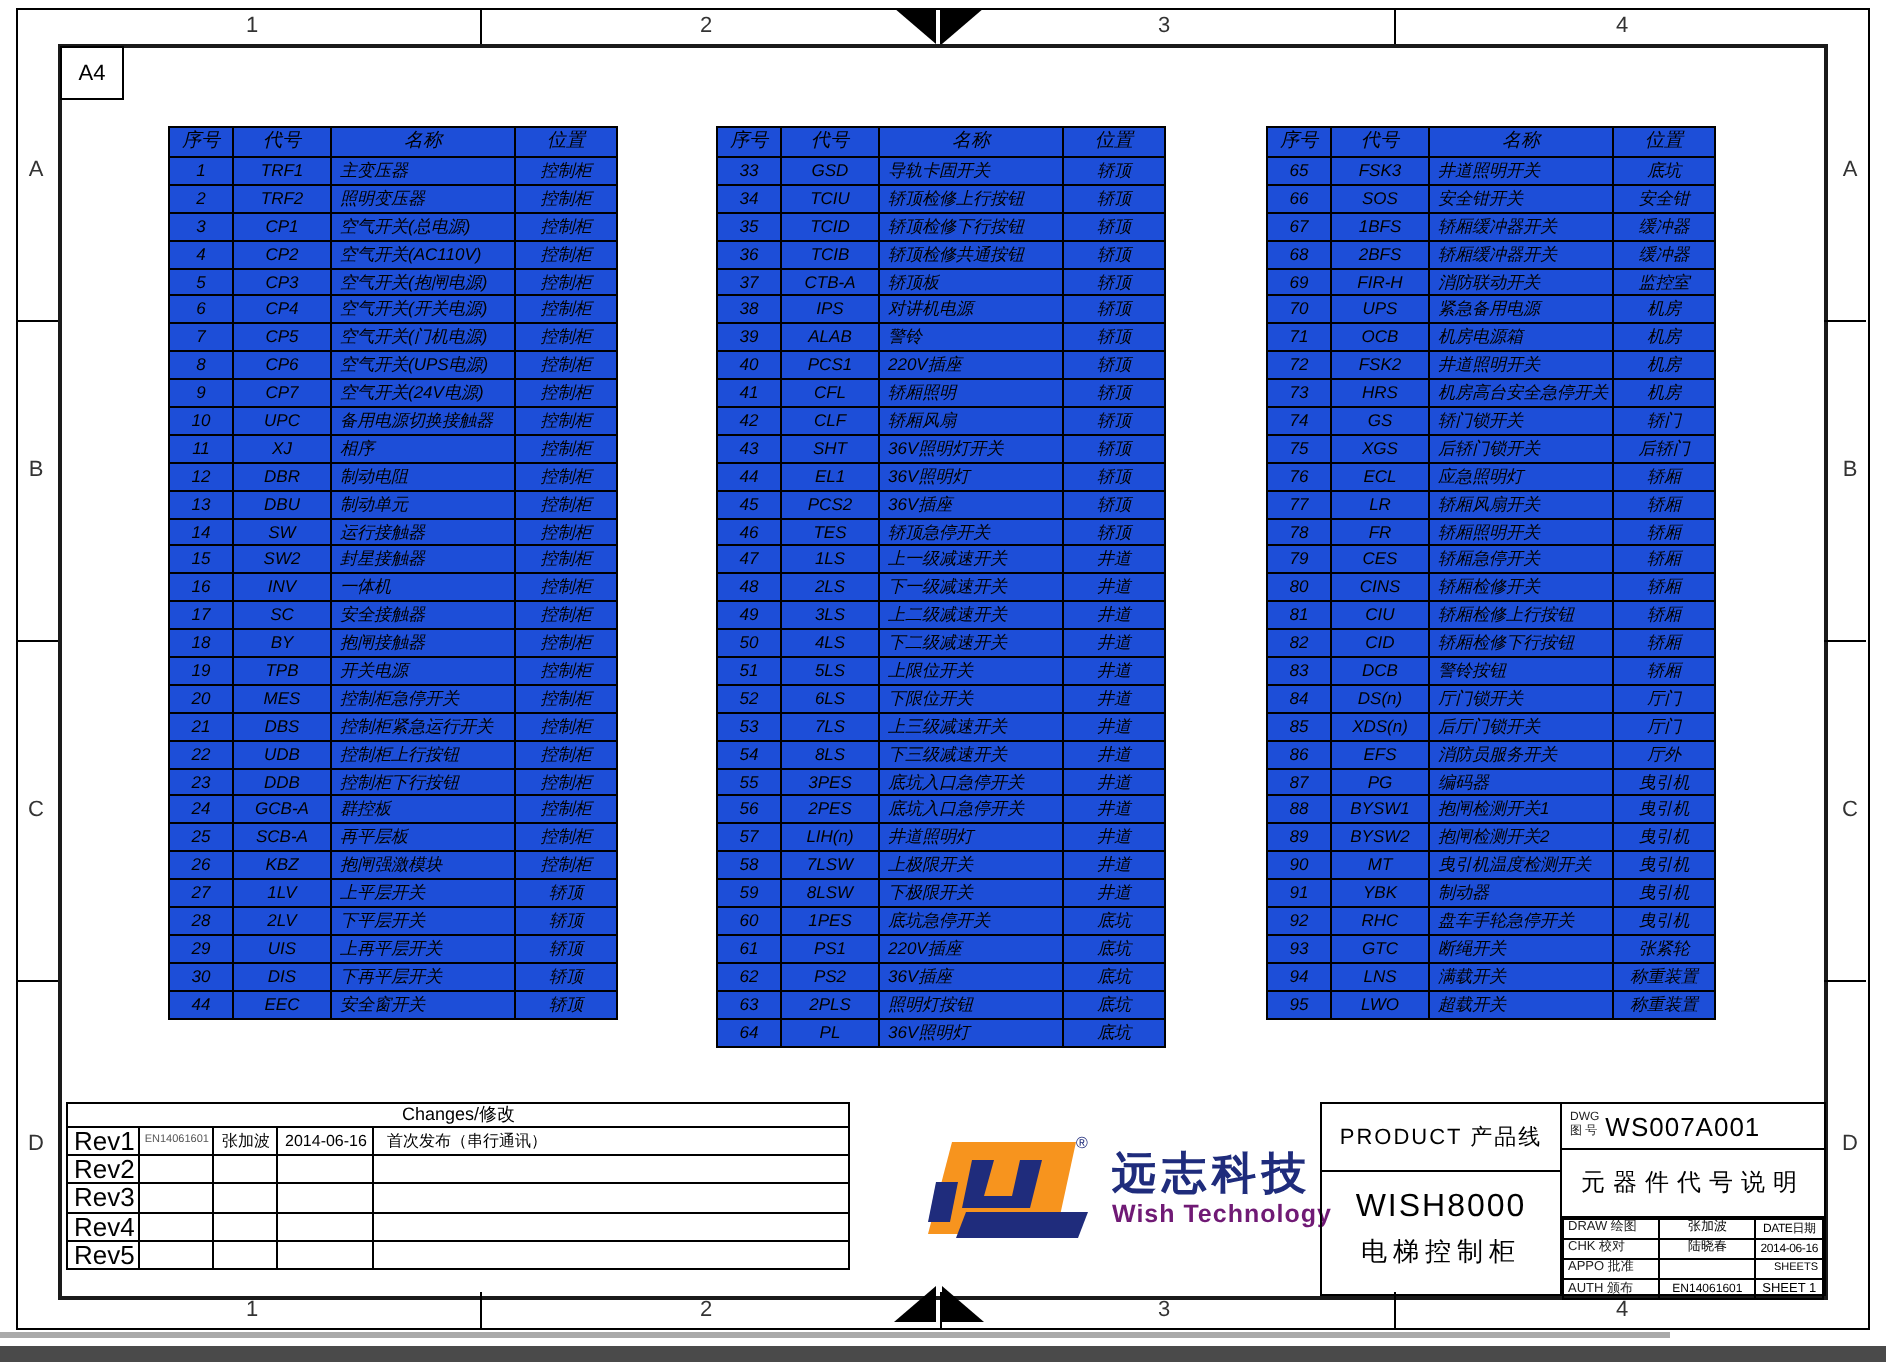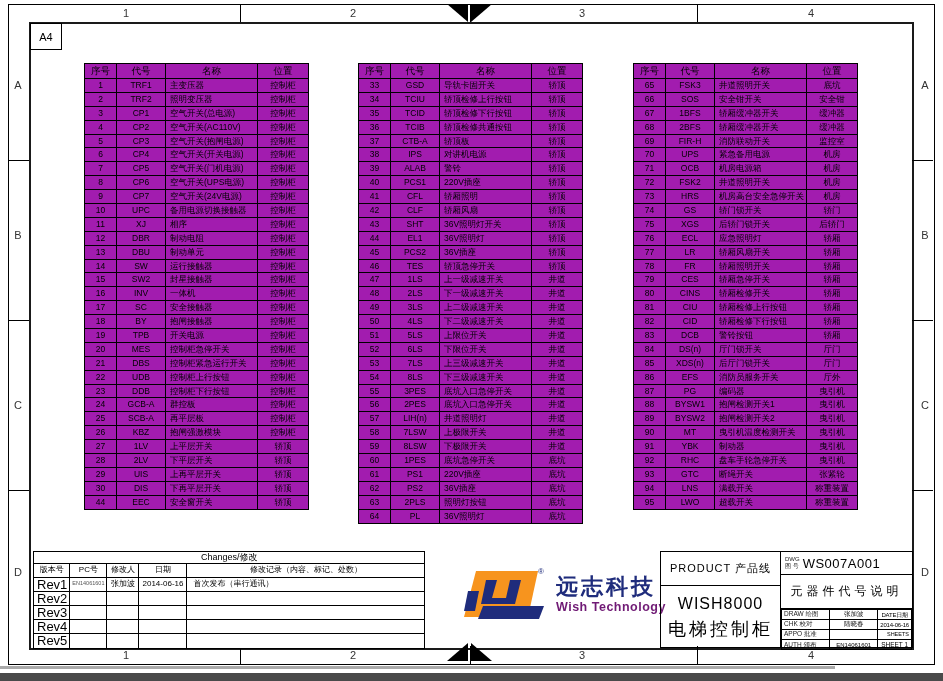--- a/index.html
+++ b/index.html
@@ -15,40 +15,40 @@
   .tickh{height:1px;background:#000;}
   .a4box{left:30px;top:23px;width:30px;height:25px;border:1px solid #000;
          display:flex;align-items:center;justify-content:center;font-size:11px;}
   
   .tri{width:21px;height:18px;background:#000;}
   .tri-tl{clip-path:polygon(0 0,100% 0,100% 100%);}
   .tri-tr{clip-path:polygon(0 0,100% 0,0 100%);}
   .tri-bl{clip-path:polygon(100% 0,100% 100%,0 100%);}
   .tri-br{clip-path:polygon(0 0,100% 100%,0 100%);}
   
-  .ctable{border-collapse:collapse;table-layout:fixed;background:#a21caf;}
+  .ctable{border-collapse:collapse;table-layout:fixed;background:#1d4ed8;font-style:italic;}
   .ctable th,.ctable td{border:1px solid #000;font-weight:normal;text-align:center;
         padding:0 1px;height:12.9px;line-height:1.05;overflow:hidden;white-space:nowrap;font-size:8.5px;}
   .ctable th{font-size:9.5px;height:14px;}
   .ctable td:nth-child(3){text-align:left;padding-left:4px;}
   .colw0{width:32px}.colw1{width:49px}.colw2{width:92px}.colw3{width:51px}
   
   .chtable{border-collapse:collapse;table-layout:fixed;background:#fff;}
   .chtable th,.chtable td{border:1px solid #000;font-weight:normal;font-size:8px;
         text-align:center;padding:0 2px;height:12.6px;line-height:1;overflow:hidden;white-space:nowrap;}
   .chtable .title-row th{font-size:9px;height:11px;}
   .chtable td:nth-child(1){text-align:left;padding-left:3px;font-size:13px;}
   .chtable td:nth-child(2){font-size:5.5px;color:#555;}
   .chtable td:nth-child(5){text-align:left;padding-left:6px;}
   .chw0{width:27px}.chw1{width:34px}.chw2{width:32px}.chw3{width:48px}.chw4{width:238px}
   
   .tb{border:1px solid #000;}
   .tb-product-top{display:flex;align-items:center;justify-content:center;font-size:11px;letter-spacing:1px;border-bottom:1px solid #000;}
   .tb-model{text-align:center;font-size:16px;letter-spacing:1px;padding-top:9px;}
-  .tb-model-desc{text-align:center;font-size:18px;letter-spacing:3px;padding-top:4px;}
+  .tb-model-desc{text-align:center;font-size:13px;letter-spacing:3px;padding-top:4px;}
   .dwg-row{display:flex;align-items:center;border-bottom:1px solid #000;height:22px;}
   .dwg-lbl{font-size:6px;line-height:1.2;padding:0 3px 0 4px;color:#222;}
   .dwg-no{font-size:13px;letter-spacing:.5px;}
   .sheet-title{display:flex;align-items:center;justify-content:center;font-size:12px;
         letter-spacing:4px;height:33px;border-bottom:1px solid #000;}
   .sgrid{border-collapse:collapse;table-layout:fixed;}
   .sgrid td{border:1px solid #000;font-size:6.5px;height:9.1px;line-height:1;padding:0 2px;
         overflow:hidden;white-space:nowrap;text-align:center;}
   .sgrid td.lbl{text-align:left;color:#222;}
   .sgrid td.datec{font-size:6px;letter-spacing:-.2px;}
@@ -734,27 +734,20 @@
         <col class="chw0">
         <col class="chw1">
         <col class="chw2">
         <col class="chw3">
         <col class="chw4">
       </colgroup>
     <thead>
       <tr class="title-row">
         <th colspan="5">Changes/修改</th>
       </tr>
-      <tr>
-        <th>版本号</th>
-        <th>PC号</th>
-        <th>修改人</th>
-        <th>日期</th>
-        <th>修改记录（内容、标记、处数）</th>
-      </tr>
     </thead>
     <tbody>
         <tr>
           <td style="height: 13.2px;">Rev1</td>
           <td style="height: 13.2px;">EN14061601</td>
           <td style="height: 13.2px;">张加波</td>
           <td style="height: 13.2px;">2014-06-16</td>
           <td style="height: 13.2px;">首次发布（串行通讯）</td>
         </tr>
         <tr>

